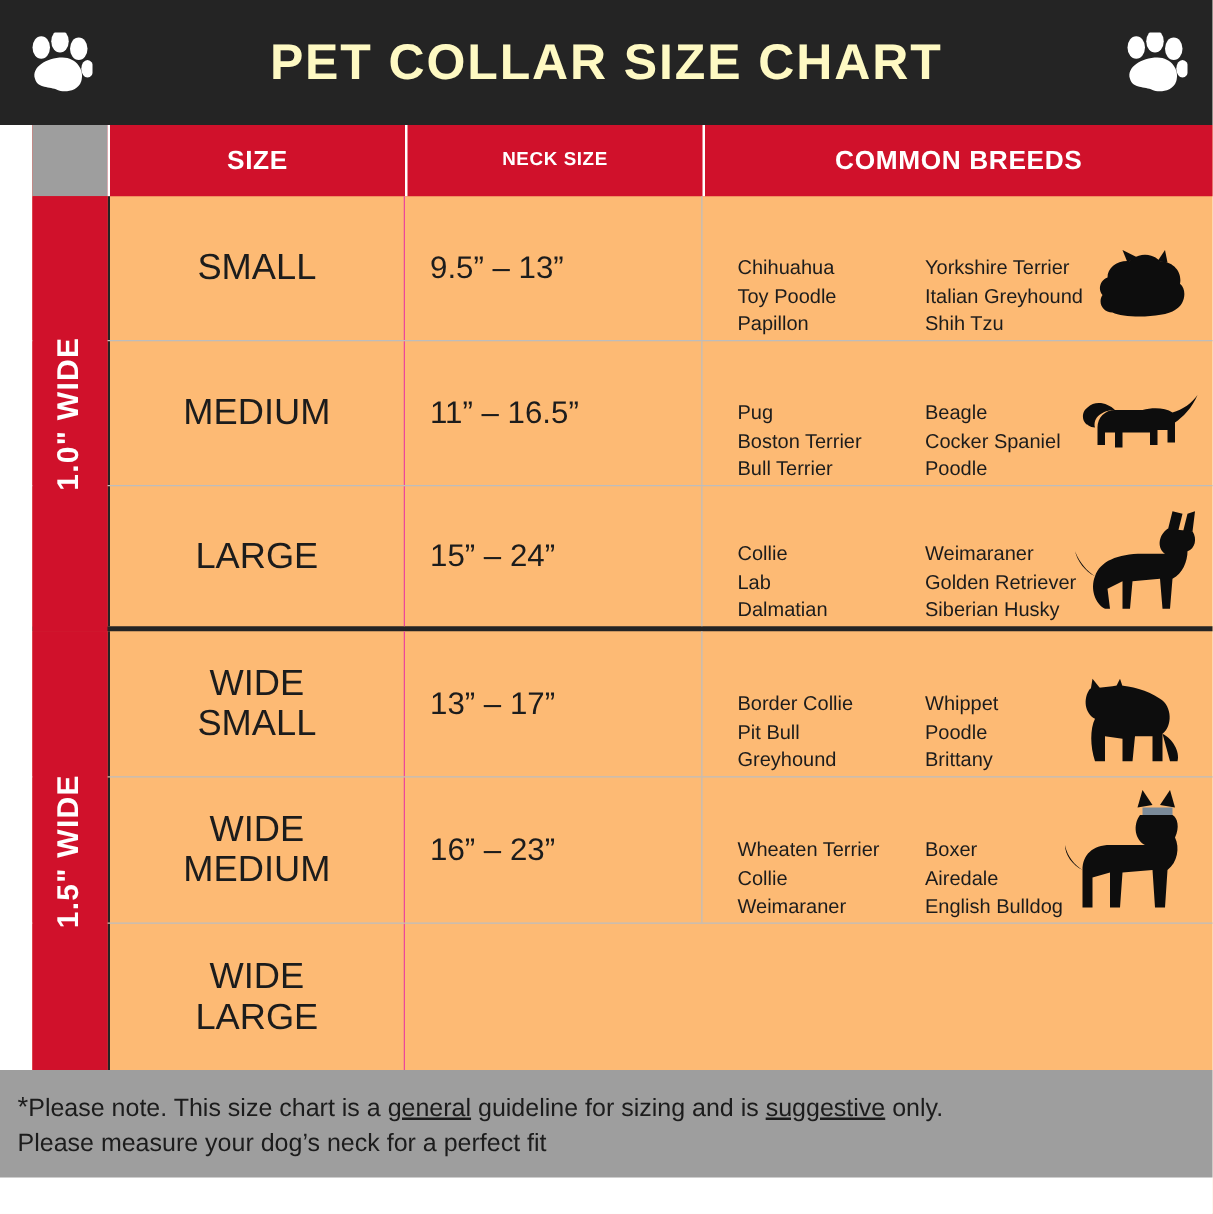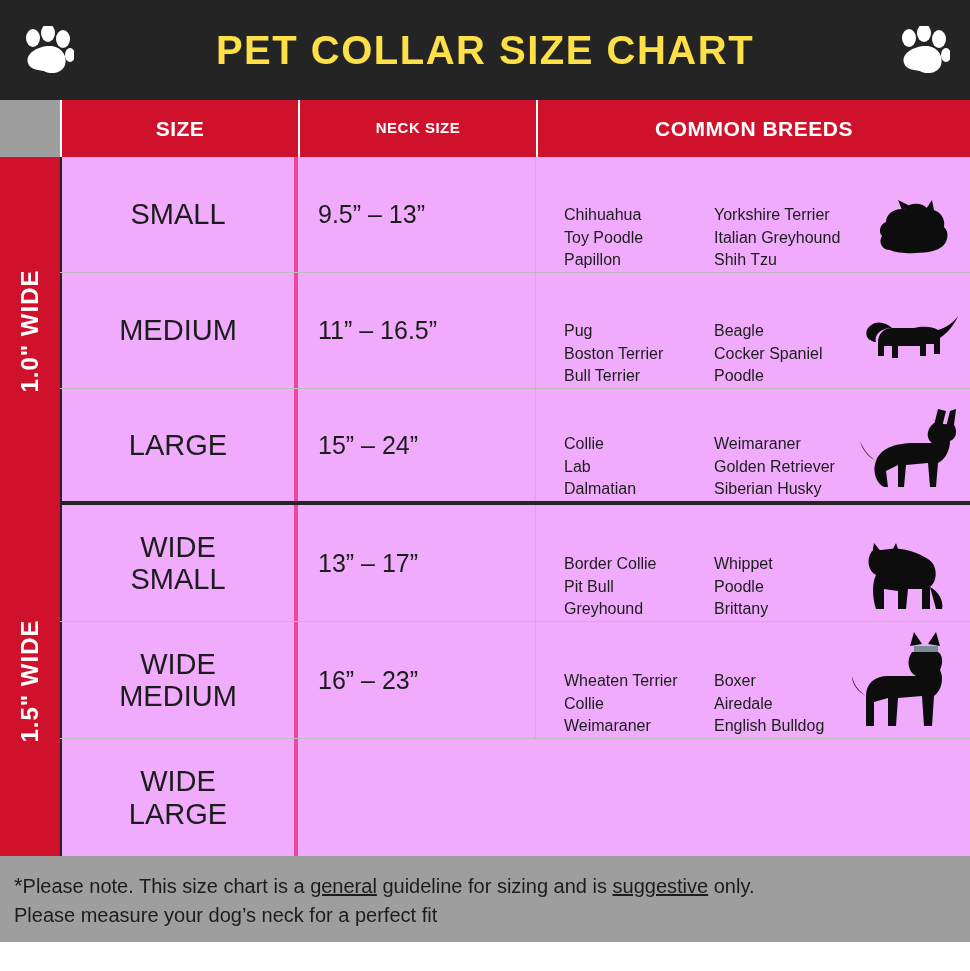--- a/index.html
+++ b/index.html
@@ -24,39 +24,40 @@
   
   .header {
     height: 100px;
     background: #242424;
     display: flex;
     align-items: center;
     justify-content: center;
     position: relative;
   }
   .header-title {
-    color: #fde047;
+    color: #fef9c3;
     font-size: 40px;
     font-weight: bold;
     letter-spacing: 1.5px;
     text-align: right;
   }
   .paw {
     position: absolute;
     top: 26px;
     width: 54px;
     height: 50px;
   }
   .paw.left { left: 20px; }
   .paw.right { right: 20px; }
 
   
   .table-wrap {
     position: relative;
-    background: #f0abfc;
+    background: #fdba74;
+    margin-left: 26px;
   }
   .col-head {
     display: flex;
     height: 57px;
     background: #d0112b;
   }
   .col-head .sidecol {
     width: 60px;
     background: #9e9e9e;
     flex: 0 0 60px;
@@ -115,21 +116,21 @@
   }
   .side-band span {
     transform: rotate(-90deg);
     white-space: nowrap;
     display: block;
   }
 
   .cell-size {
     flex: 0 0 238px;
     border-left: 2px solid #242424;
-    border-right: 4px solid #ec4899;
+    border-right: 1px solid #ec4899;
     box-sizing: border-box;
     display: flex;
     align-items: center;
     justify-content: center;
     flex-direction: column;
     font-size: 29px;
     color: #1c1c1c;
     line-height: 1.12;
     text-align: center;
   }

